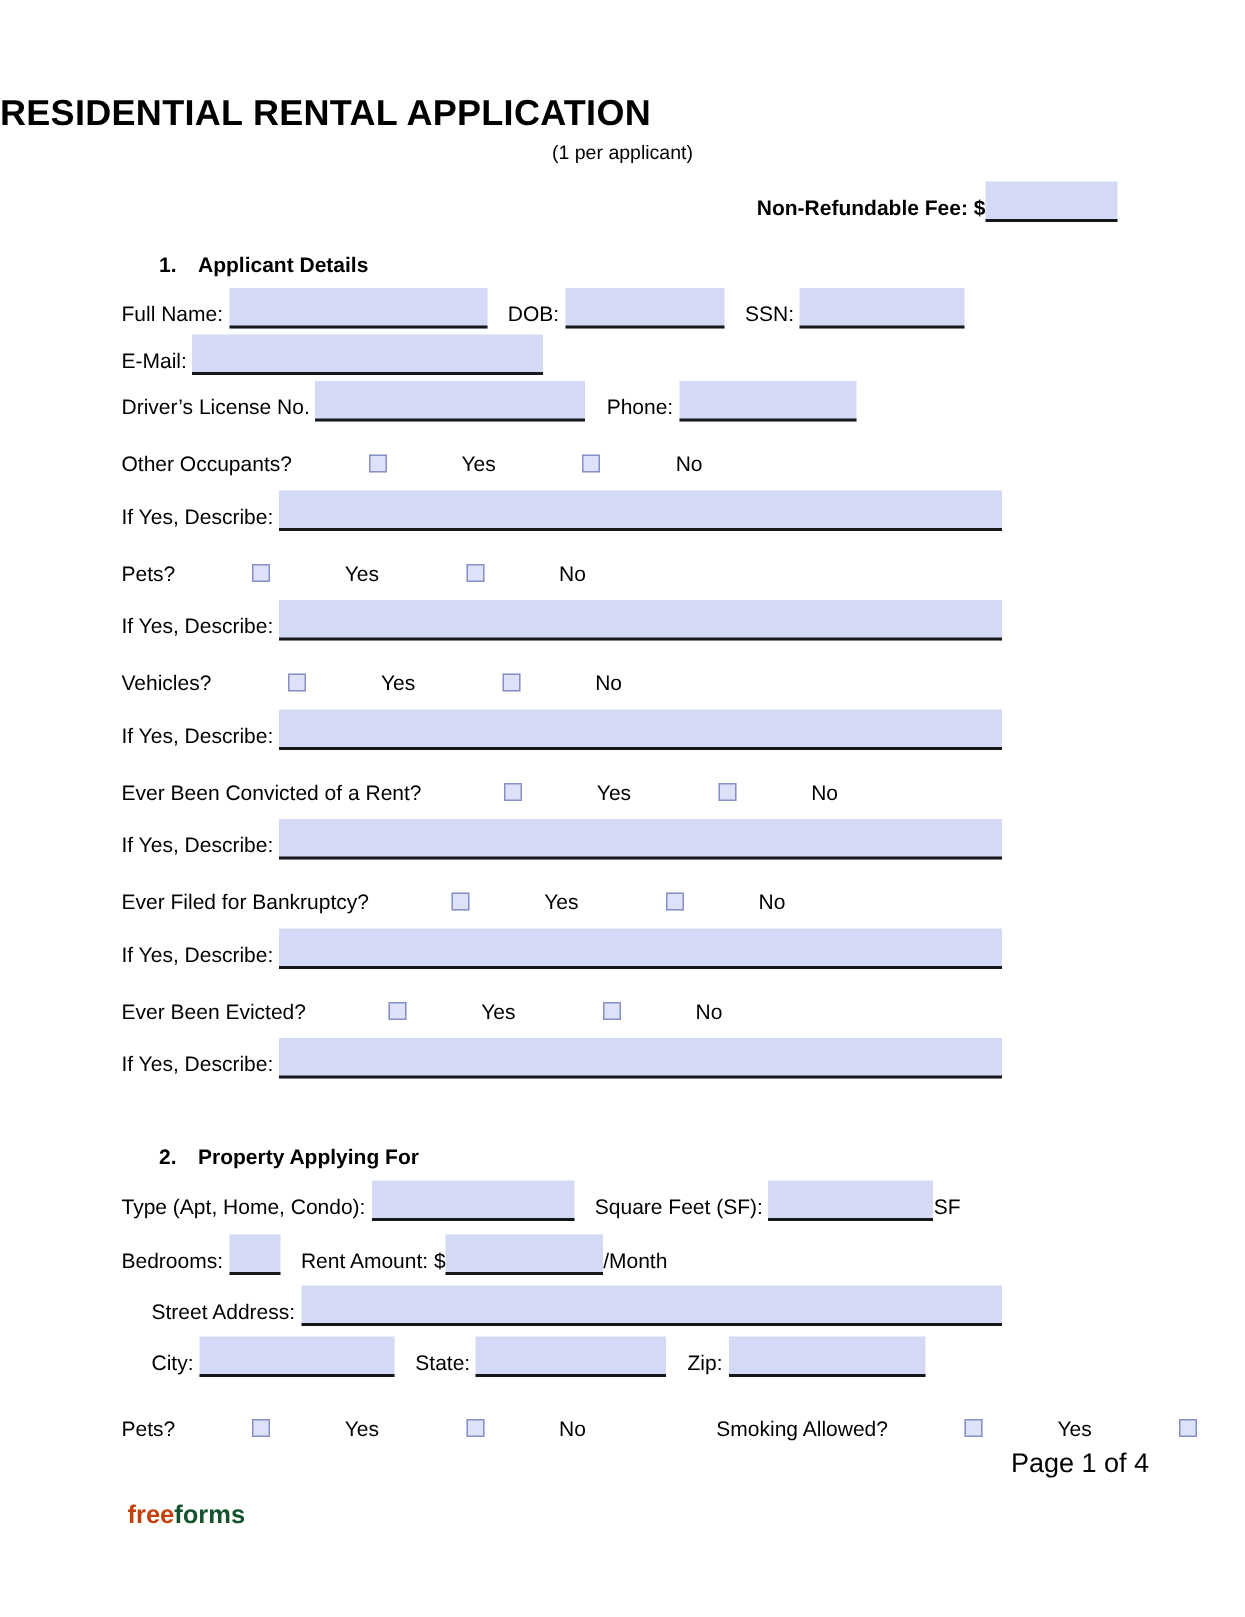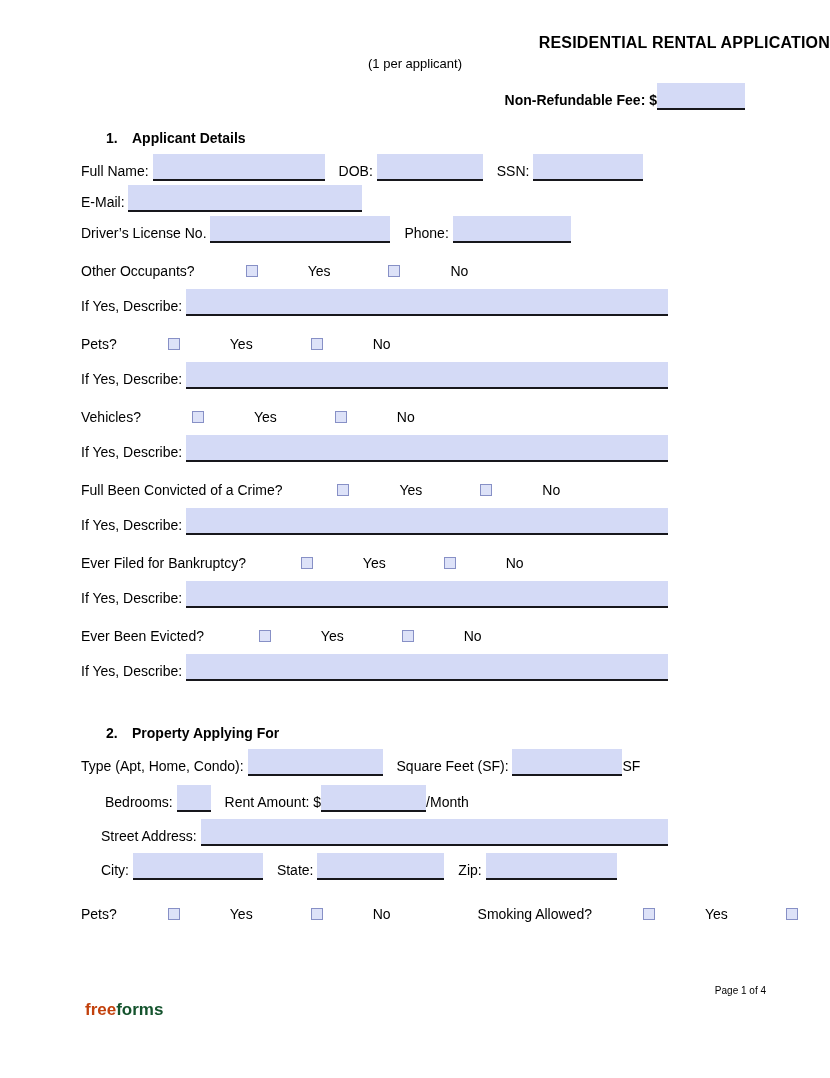--- a/index.html
+++ b/index.html
@@ -1,20 +1,20 @@
 <!DOCTYPE html>
 <html><head>
 <meta charset="utf-8">
 <style>
   * { margin:0; padding:0; box-sizing:border-box; }
   html,body { background:#ffffff; }
   body { width:830px; height:1078px; font-family:"Liberation Sans", sans-serif; color:#000; }
   .sheet { position:relative; width:830px; height:1078px; background:#fff; overflow:hidden; }
 
-  .title { padding-top:34px; text-align:right; font-size:16px; font-weight:bold; letter-spacing:0.2px; }
+  .title { padding-top:62px; text-align:left; font-size:24px; font-weight:bold; letter-spacing:0.2px; }
   .subtitle { text-align:center; font-size:13px; margin-top:4px; }
 
   .fee-row { display:flex; justify-content:flex-end; align-items:flex-end; margin:8px 85px 0 0; height:31px; font-size:14px; }
   .fee-row .lbl { font-weight:bold; }
 
   .content { margin-left:81px; width:587px; }
 
   .sec-header { display:flex; margin-left:25px; font-size:14px; font-weight:bold; height:18px; align-items:flex-end; }
   .sec-num { width:26px; }
   .sec1 { margin-top:18px; }
@@ -32,27 +32,27 @@
   .grow { flex:1; }
 
   .cb { width:12px; height:12px; border:1px solid #8790c6; background:#dde2f8; margin:0 5px 4px 9px; flex:0 0 auto; }
   .cb.first { margin-left:6px; }
 
   .g2 { margin-left:38px; }
   .g3 { margin-left:28px; }
 
   .m6 { margin-top:6px; }  .m2 { margin-top:2px; }
   .mq { margin-top:18px; } .md { margin-top:6px; }
-  .m7 { margin-top:7px;margin-left:24px; }  .m5 { margin-top:5px;margin-left:20px; }
+  .m7 { margin-top:7px; }  .m5 { margin-top:5px;margin-left:20px; }
   .m24 { margin-top:24px; }
 
   .footer-logo { position:absolute; left:85px; top:1000px; font-size:17px; font-weight:bold; }
   .footer-logo .free { color:#c2410c; }
   .footer-logo .forms { color:#14532d; }
-  .footer-page { position:absolute; right:64px; top:985px; font-size:10px; }
+  .footer-page { position:absolute; right:64px; top:965px; font-size:18px; }
 </style>
 </head>
 <body>
 
 <div class="sheet">
 
   <div class="title">RESIDENTIAL RENTAL APPLICATION</div>
   <div class="subtitle">(1 per applicant)</div>
 
   <div class="fee-row">
@@ -118,21 +118,21 @@
       <span class="opt">Yes</span>
       <span class="cb"></span>
       <span class="opt">No</span>
     </div>
     <div class="row frow md">
       <span class="lbl">If Yes, Describe: </span>
       <span class="fld grow"></span>
     </div>
 
     <div class="row qrow mq">
-      <span class="lbl">Full Been Convicted of a Crime? </span>
+      <span class="lbl">Ever Been Convicted of a Rent? </span>
       <span class="cb first"></span>
       <span class="opt">Yes</span>
       <span class="cb"></span>
       <span class="opt">No</span>
     </div>
     <div class="row frow md">
       <span class="lbl">If Yes, Describe: </span>
       <span class="fld grow"></span>
     </div>
 

